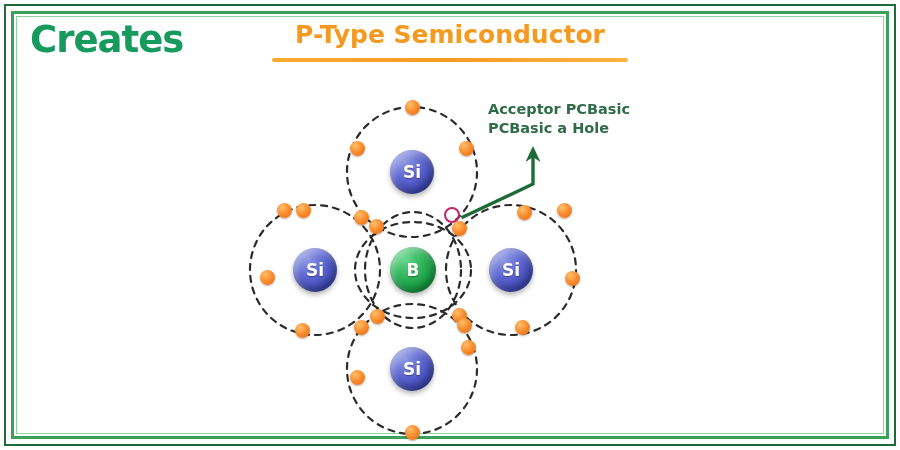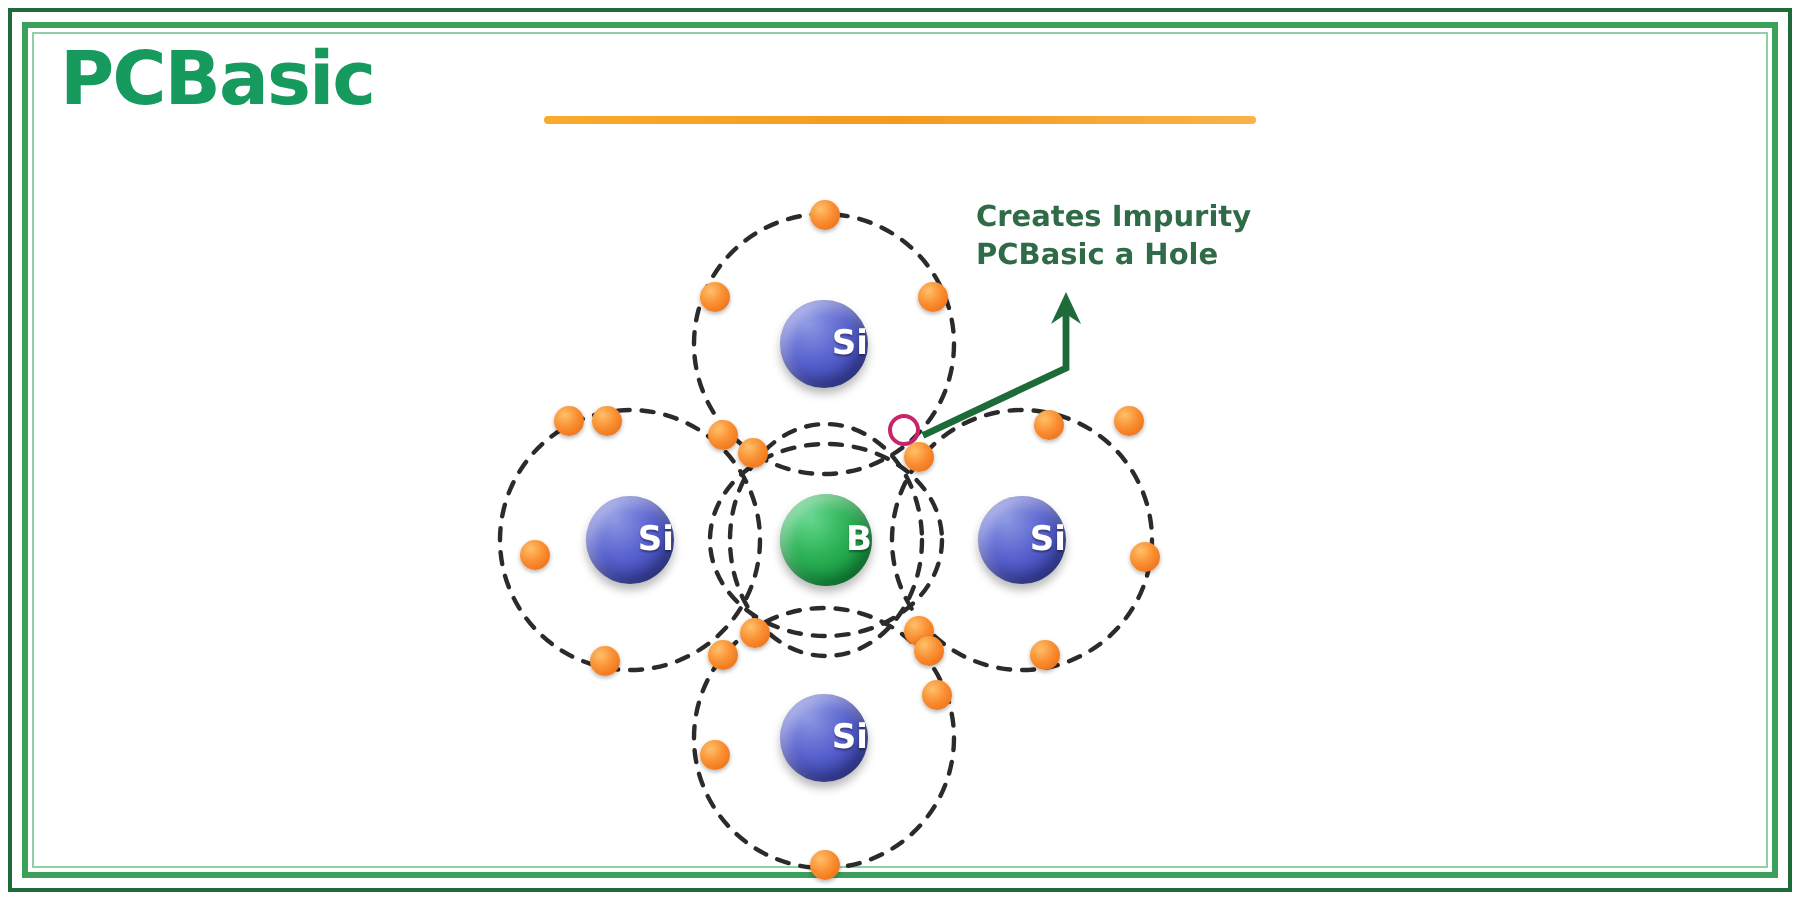--- a/index.html
+++ b/index.html
@@ -82,21 +82,21 @@
     width: 900px; height: 450px;
   }
 
   
   .atom {
     position: absolute;
     width: 44px; height: 44px;
     border-radius: 50%;
     display: flex;
     align-items: center;
-    justify-content: flex-end;
+    justify-content: center;
     color: #ffffff;
     font-weight: 700;
     font-size: 17px;
     font-family: "DejaVu Sans", sans-serif;
     text-shadow: 0 1px 1px rgba(0,0,0,0.35);
     box-shadow: 0 3px 5px rgba(0,0,0,0.28), inset -3px -4px 7px rgba(0,0,0,0.30), inset 3px 4px 7px rgba(255,255,255,0.45);
   }
   .atom.si {
     background: radial-gradient(circle at 34% 28%, #8a96e2 0%, #5a63cf 42%, #3f49b4 72%, #323a96 100%);
   }
@@ -145,22 +145,23 @@
 </style>
 </head>
 <body>
 
 <div id="page">
 
   <div class="frame-outer"></div>
   <div class="frame-inner"></div>
   <div class="frame-hair"></div>
 
-  <div class="logo"><span>PCBasic</span></div>
-
+  <div class="logo"><span>Creates</span></div>
+
+  <div class="title">P-Type Semiconductor</div>
   <div class="title-underline"></div>
 
   <div id="stage">
 
     <svg class="orbits" viewBox="0 0 900 450">
       <g fill="none" stroke="#2b2b2b" stroke-width="2.2" stroke-dasharray="6 6" stroke-linecap="round">
 
         <circle cx="412" cy="172" r="65"></circle>
         <circle cx="315" cy="270" r="65"></circle>
         <circle cx="511" cy="270" r="65"></circle>
@@ -218,18 +219,18 @@
     <div class="hole" id="hole" style="left: 444px; top: 207px; border-color: rgb(200, 36, 106);"></div>
 
     <svg class="arrow-layer" viewBox="0 0 900 450">
       <g fill="none" stroke="#1e6b3a" stroke-width="3.4" stroke-linecap="square" stroke-linejoin="miter">
         <path d="M 463 217 L 533 184 L 533 157"></path>
       </g>
       <path d="M 533 146 L 540.5 162 L 533 157 L 525.5 162 Z" fill="#1e6b3a"></path>
     </svg>
 
     <div class="annot">
-      <div>Creates Impurity</div>
+      <div>Acceptor PCBasic</div>
       <div>PCBasic a Hole</div>
     </div>
 
   </div>
 </div>
 
 </body></html>

